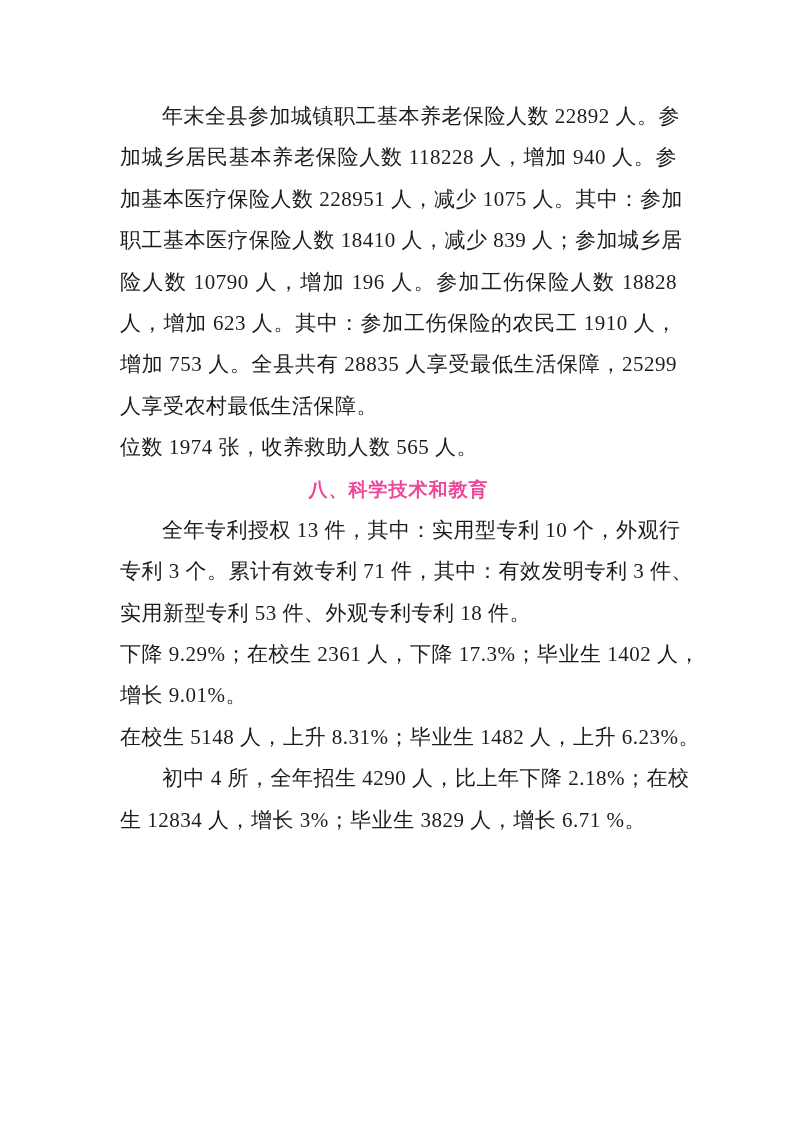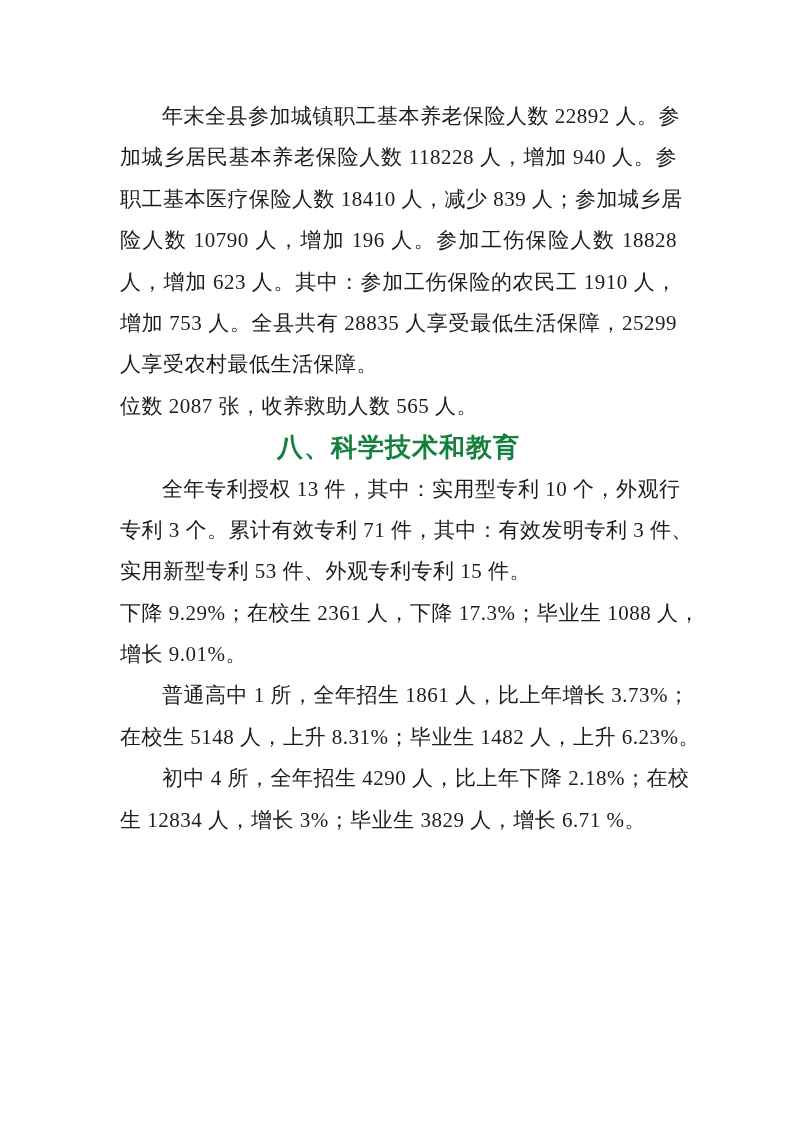--- a/index.html
+++ b/index.html
@@ -40,63 +40,63 @@
   .line.first {
     text-indent: 42px;
   }
   .line.last {
     text-align: center;
     text-align-last: left;
   }
   .heading {
     margin: 0;
     height: 41.4px;
-    font-size: 26px;
+    font-size: 19px;
     font-weight: 700;
     text-align: center;
     line-height: 41.4px;
-    color: #15803d;
+    color: #ec4899;
     letter-spacing: 1px;
   }
 </style>
 </head>
 <body>
 
 <div class="page">
   <div class="textblock">
 
     <div class="para">
       <div class="line first">年末全县参加城镇职工基本养老保险人数 22892 人。参</div>
       <div class="line">加城乡居民基本养老保险人数 118228 人，增加 940 人。参</div>
+      <div class="line">加基本医疗保险人数 228951 人，减少 1075 人。其中：参加</div>
       <div class="line">职工基本医疗保险人数 18410 人，减少 839 人；参加城乡居</div>
       <div class="line">险人数 10790 人，增加 196 人。参加工伤保险人数 18828</div>
       <div class="line">人，增加 623 人。其中：参加工伤保险的农民工 1910 人，</div>
       <div class="line">增加 753 人。全县共有 28835 人享受最低生活保障，25299</div>
       <div class="line last">人享受农村最低生活保障。</div>
     </div>
 
     <div class="para">
-      <div class="line last">位数 2087 张，收养救助人数 565 人。</div>
+      <div class="line last">位数 1974 张，收养救助人数 565 人。</div>
     </div>
 
     <h2 class="heading">八、科学技术和教育</h2>
 
     <div class="para">
       <div class="line first">全年专利授权 13 件，其中：实用型专利 10 个，外观行</div>
       <div class="line">专利 3 个。累计有效专利 71 件，其中：有效发明专利 3 件、</div>
-      <div class="line last">实用新型专利 53 件、外观专利专利 15 件。</div>
+      <div class="line last">实用新型专利 53 件、外观专利专利 18 件。</div>
     </div>
 
     <div class="para">
-      <div class="line">下降 9.29%；在校生 2361 人，下降 17.3%；毕业生 1088 人，</div>
+      <div class="line">下降 9.29%；在校生 2361 人，下降 17.3%；毕业生 1402 人，</div>
       <div class="line last">增长 9.01%。</div>
     </div>
 
     <div class="para">
-      <div class="line first">普通高中 1 所，全年招生 1861 人，比上年增长 3.73%；</div>
       <div class="line last">在校生 5148 人，上升 8.31%；毕业生 1482 人，上升 6.23%。</div>
     </div>
 
     <div class="para">
       <div class="line first">初中 4 所，全年招生 4290 人，比上年下降 2.18%；在校</div>
       <div class="line last">生 12834 人，增长 3%；毕业生 3829 人，增长 6.71 %。</div>
     </div>
 
   </div>
 </div>

